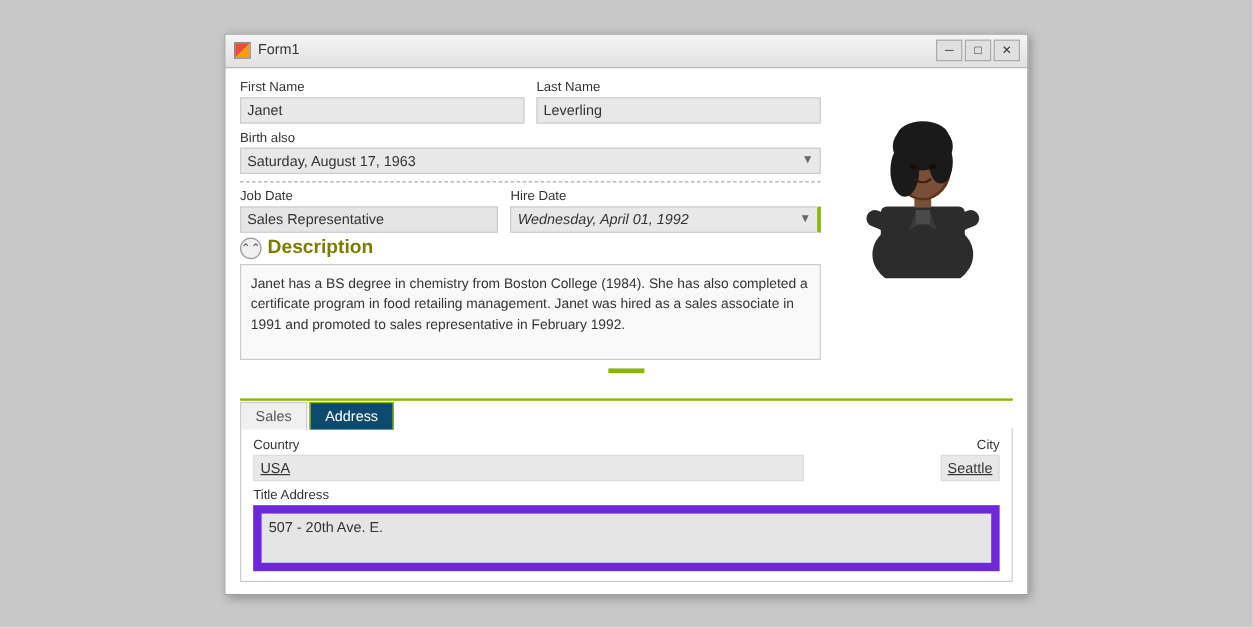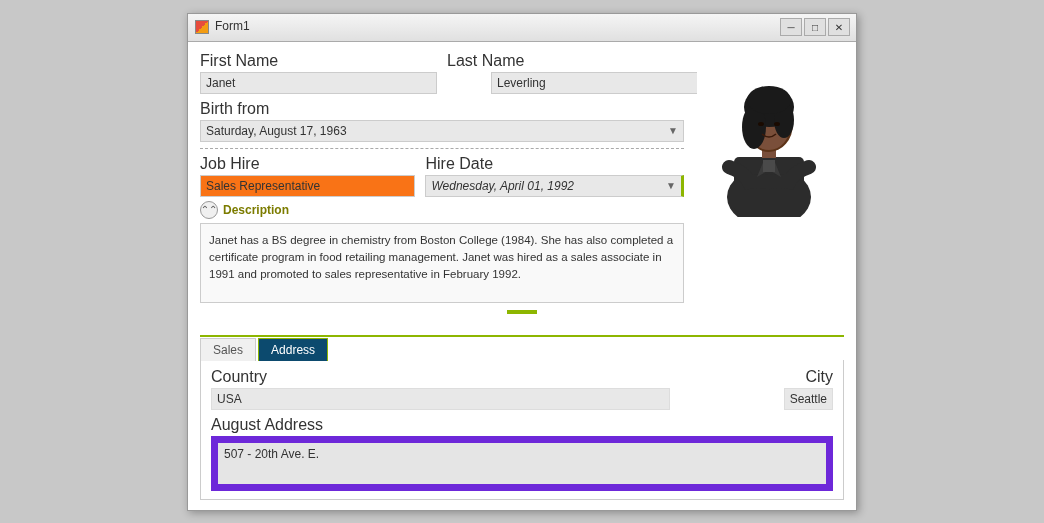--- a/index.html
+++ b/index.html
@@ -74,21 +74,21 @@
       gap: 10px;
       margin-bottom: 6px;
     }
     .form-group {
       display: flex;
       flex-direction: column;
       flex: 1;
     }
     .form-group.half { flex: 1; }
     .field-label {
-      font-size: 16px;
+      font-size: 11px;
       color: #333;
       margin-bottom: 2px;
       font-weight: 500;
     }
     .field-input {
       height: 22px;
       background: #e8e8e8;
       border: 1px solid #ccc;
       padding: 2px 5px;
       font-size: 12px;
@@ -155,21 +155,21 @@
       border-radius: 50%;
       background: #f0f0f0;
       display: flex;
       align-items: center;
       justify-content: center;
       cursor: pointer;
       font-size: 10px;
       color: #555;
     }
     .description-label {
-      font-size: 12px;
+      font-size: 16px;
       color: #7c7c00;
       font-weight: 600;
     }
     .description-box {
       border: 1px solid #ccc;
       background: #f9f9f9;
       padding: 8px;
       font-size: 11.5px;
       color: #333;
       line-height: 1.5;
@@ -229,20 +229,21 @@
     .address-group.city { flex: 1; align-items: flex-end; }
     .address-value {
       background: #e8e8e8;
       border: 1px solid #ddd;
       padding: 2px 5px;
       font-size: 12px;
       color: #333;
       height: 22px;
       display: flex;
       align-items: center;
+      text-decoration: underline;
     }
     .street-address-box {
       border: 7px solid #6d28d9;
       background: #e5e5e5;
       min-height: 55px;
       padding: 4px 6px;
       font-size: 12px;
       color: #333;
       width: 100%;
     }
@@ -278,38 +279,38 @@
     <div class="section-with-image">
       <div class="form-left">
 
         <div class="form-row">
           <div class="form-group half">
             <span class="field-label">First Name</span>
             <input class="field-input" type="text" value="Janet" style="background: rgb(232, 232, 232); border: 1px solid rgb(204, 204, 204); height: 22px; font-size: 12px; padding: 2px 5px;">
           </div>
           <div class="form-group half">
             <span class="field-label">Last Name</span>
-            <input class="field-input" type="text" value="Leverling" style="background: rgb(232, 232, 232); border: 1px solid rgb(204, 204, 204); height: 22px; font-size: 12px; padding: 2px 5px; margin-left: 44px;">
+            <input class="field-input" type="text" value="Leverling" style="background: rgb(232, 232, 232); border: 1px solid rgb(204, 204, 204); height: 22px; font-size: 12px; padding: 2px 5px;">
           </div>
         </div>
 
         <div class="form-group" style="margin-bottom:6px;">
-          <span class="field-label">Birth from</span>
+          <span class="field-label">Birth also</span>
           <div class="field-input-select">
             <span>Saturday, August 17, 1963</span>
             <span class="select-arrow">▼</span>
           </div>
         </div>
 
         <hr class="divider-dashed">
 
         <div class="hire-date-row">
           <div class="form-group">
-            <span class="field-label">Job Hire</span>
-            <input class="field-input" type="text" value="Sales Representative" style="background: #f97316; border: 1px solid rgb(204, 204, 204); height: 22px; font-size: 12px; padding: 2px 5px;">
+            <span class="field-label">Job Date</span>
+            <input class="field-input" type="text" value="Sales Representative" style="background: #e5e5e5; border: 1px solid rgb(204, 204, 204); height: 22px; font-size: 12px; padding: 2px 5px;">
           </div>
           <div class="form-group">
             <span class="field-label">Hire Date</span>
             <div class="field-input-select" style="border-right: 3px solid #8db600; font-style: italic;">
               <span>Wednesday, April 01, 1992</span>
               <span class="select-arrow">▼</span>
             </div>
           </div>
         </div>
 
@@ -388,21 +389,21 @@
           </div>
           <div class="address-group city">
             <span class="field-label">City</span>
             <div class="address-value">
               <span>Seattle</span>
             </div>
           </div>
         </div>
 
         <div class="form-group">
-          <span class="field-label">August Address</span>
+          <span class="field-label">Title Address</span>
           <div class="street-address-box">
             <span>507 - 20th Ave. E.</span>
           </div>
         </div>
 
       </div>
     </div>
 
   </div>
 </div>

